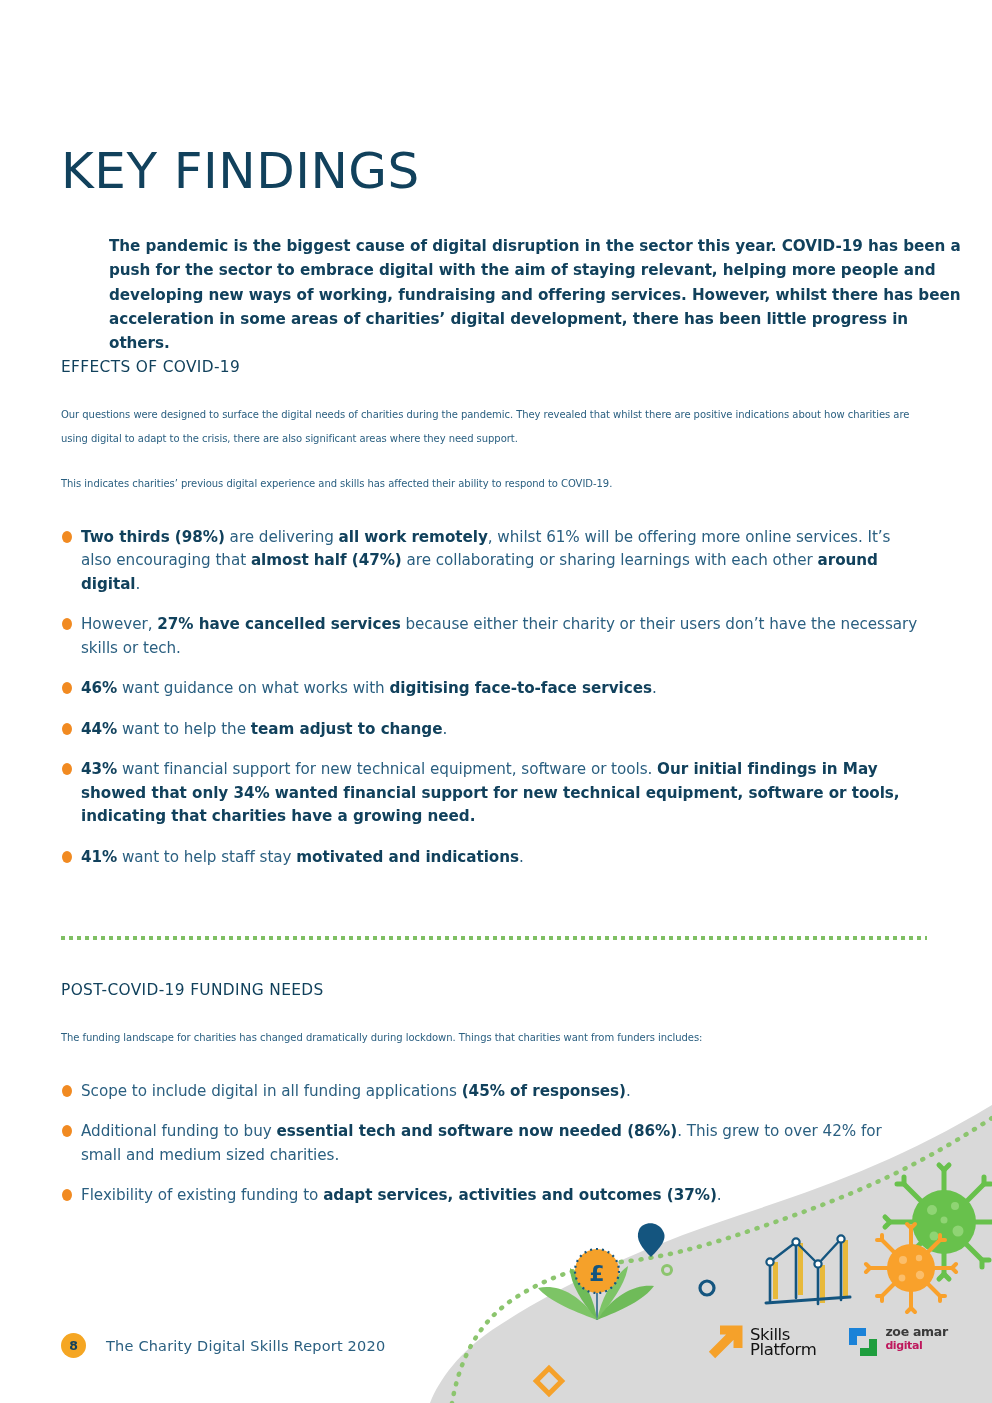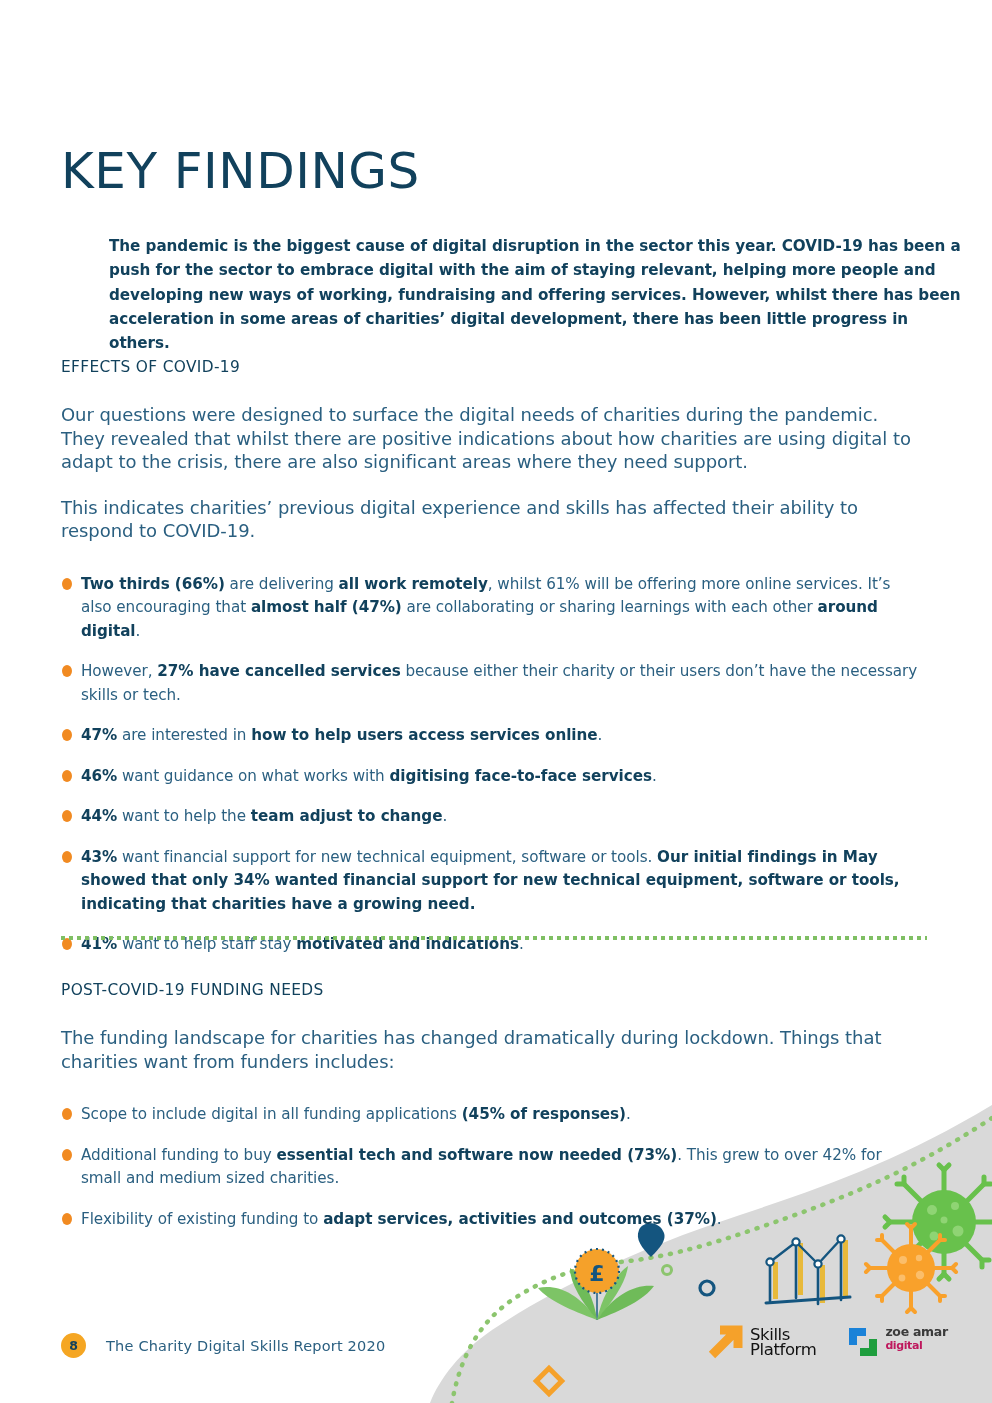--- a/index.html
+++ b/index.html
@@ -62,21 +62,21 @@
     width: 862px;
   }
   .section-heading {
     font-size: 15.4px;
     font-weight: normal;
     letter-spacing: 0.35px;
     color: #11415c;
     margin: 0 0 27px 0;
   }
   .para {
-    font-size: 18px;
+    font-size: 10px;
     line-height: 23.5px;
     color: #2a5f80;
     margin: 0 0 22px 0;
     letter-spacing: -0.05px;
   }
   .para:last-child { margin-bottom: 0; }
   ul.bullets {
     list-style: none;
     margin: 0;
     padding: 0;
@@ -282,38 +282,37 @@
 
     <h1 class="page-title">KEY FINDINGS</h1>
 
     <p class="intro">The pandemic is the biggest cause of digital disruption in the sector this year. COVID-19 has been a push for the sector to embrace digital with the aim of staying relevant, helping more people and developing new ways of working, fundraising and offering services. However, whilst there has been acceleration in some areas of charities’ digital development, there has been little progress in others.</p>
 
     <div class="section" style="left:61px; top:358px;">
       <h2 class="section-heading">EFFECTS OF COVID-19</h2>
       <p class="para">Our questions were designed to surface the digital needs of charities during the pandemic. They revealed that whilst there are positive indications about how charities are using digital to adapt to the crisis, there are also significant areas where they need support.</p>
       <p class="para" style="margin-bottom:30px;">This indicates charities’ previous digital experience and skills has affected their ability to respond to COVID-19.</p>
       <ul class="bullets">
-          <li><b>Two thirds (66%)</b><span> are delivering </span><b>all work remotely</b><span>, whilst 61% will be offering more online services. It’s also encouraging that </span><b>almost half (47%)</b><span> are collaborating or sharing learnings with each other </span><b>around digital</b><span>.</span></li>
+          <li><b>Two thirds (98%)</b><span> are delivering </span><b>all work remotely</b><span>, whilst 61% will be offering more online services. It’s also encouraging that </span><b>almost half (47%)</b><span> are collaborating or sharing learnings with each other </span><b>around digital</b><span>.</span></li>
           <li><span>However, </span><b>27% have cancelled services</b><span> because either their charity or their users don’t have the necessary skills or tech.</span></li>
-          <li><b>47%</b><span> are interested in </span><b>how to help users access services online</b><span>.</span></li>
           <li><b>46%</b><span> want guidance on what works with </span><b>digitising face-to-face services</b><span>.</span></li>
           <li><b>44%</b><span> want to help the </span><b>team adjust to change</b><span>.</span></li>
           <li><b>43%</b><span> want financial support for new technical equipment, software or tools. </span><b>Our initial findings in May showed that only 34% wanted financial support for new technical equipment, software or tools, indicating that charities have a growing need.</b></li>
           <li><b>41%</b><span> want to help staff stay </span><b>motivated and indications</b><span>.</span></li>
         </ul>
     </div>
 
     <div class="divider"></div>
 
     <div class="section" style="left:61px; top:981px;">
       <h2 class="section-heading">POST-COVID-19 FUNDING NEEDS</h2>
       <p class="para" style="margin-bottom:30px;">The funding landscape for charities has changed dramatically during lockdown. Things that charities want from funders includes:</p>
       <ul class="bullets">
           <li><span>Scope to include digital in all funding applications </span><b>(45% of responses)</b><span>.</span></li>
-          <li><span>Additional funding to buy </span><b>essential tech and software now needed (73%)</b><span>. This grew to over 42% for small and medium sized charities.</span></li>
+          <li><span>Additional funding to buy </span><b>essential tech and software now needed (86%)</b><span>. This grew to over 42% for small and medium sized charities.</span></li>
           <li><span>Flexibility of existing funding to </span><b>adapt services, activities and outcomes (37%)</b><span>.</span></li>
         </ul>
     </div>
 
     <div class="footer">
       <div class="page-badge">8</div>
       <div class="footer-title">The Charity Digital Skills Report 2020</div>
     </div>
 
     <div class="logos">

